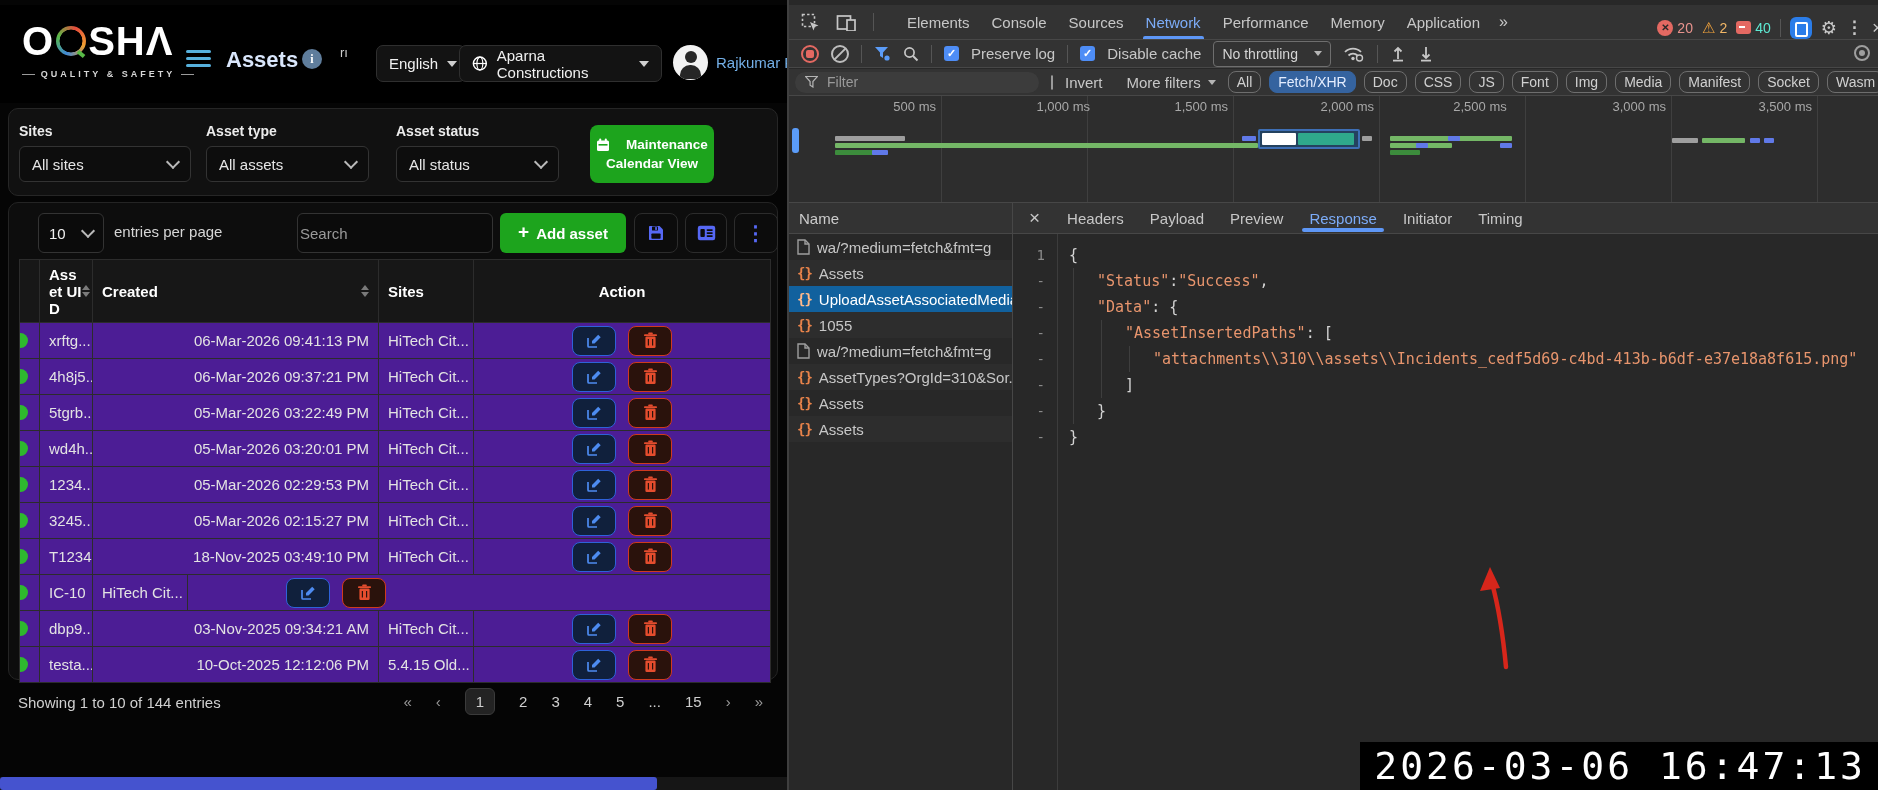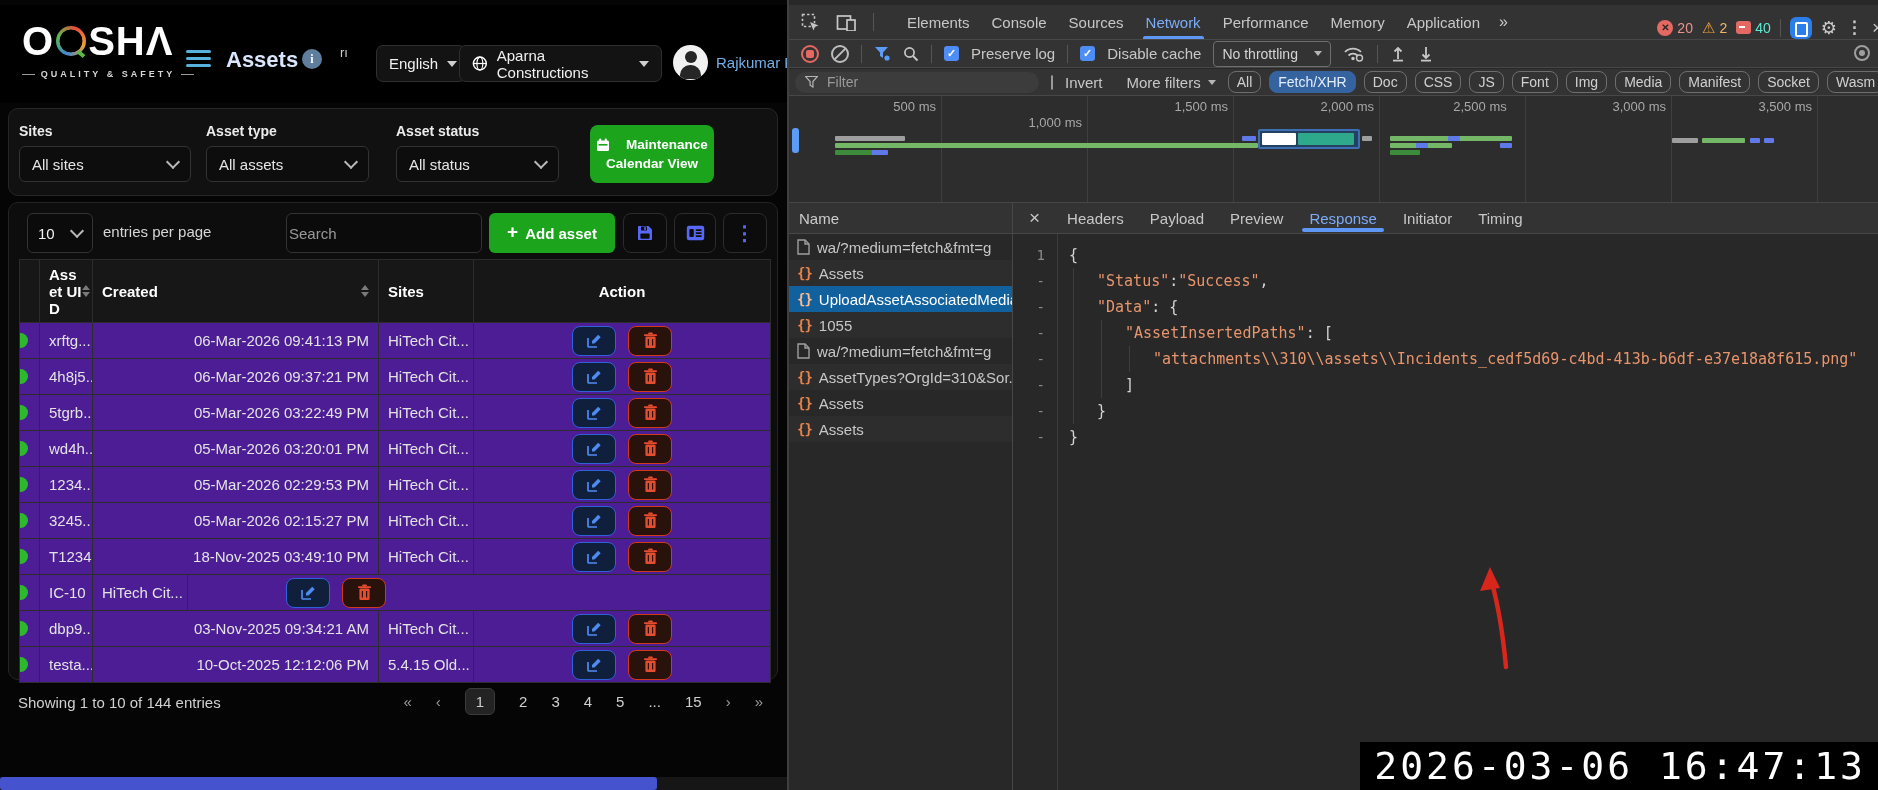--- a/index.html
+++ b/index.html
@@ -39,21 +39,21 @@
   .fgroup{position:absolute;top:14px;}
   .flabel{font-size:14px;font-weight:700;color:#ececec;margin-bottom:7px;}
   .select{height:36px;background:#0d0d0d;border:1px solid #333;border-radius:6px;display:flex;align-items:center;
     justify-content:space-between;padding:0 12px;box-sizing:border-box;color:#e6e6e6;font-size:15px;}
   .chev{width:8px;height:8px;border-right:2px solid #b9b9b9;border-bottom:2px solid #b9b9b9;transform:rotate(45deg);margin-top:-4px;}
   .calendar-btn{position:absolute;left:581px;top:16px;width:124px;height:58px;background:#1da41d;border-radius:8px;
     color:#fff;font-size:13.5px;font-weight:700;display:flex;flex-direction:column;align-items:center;justify-content:center;line-height:19px;cursor:pointer;}
   .calendar-btn .l1{display:flex;align-items:center;gap:16px;}
 
   .table-card{position:absolute;left:8px;top:202px;width:770px;height:478px;background:#0d0d0d;border:1px solid #242424;border-radius:10px;box-sizing:border-box;}
-  .controls{position:absolute;left:10px;top:10px;width:750px;height:42px;text-decoration:underline;}
+  .controls{position:absolute;left:21px;top:10px;width:750px;height:42px;text-decoration:underline;}
   .entries-select{position:absolute;left:8px;top:0;width:66px;height:40px;background:#0b0b0b;border:1px solid #333;border-radius:6px;
     display:flex;align-items:center;justify-content:space-between;padding:0 10px;box-sizing:border-box;color:#f0f0f0;font-size:15px;}
   .entries-label{position:absolute;left:84px;top:10px;font-size:15px;color:#d6d6d6;}
   .search-input{position:absolute;left:267px;top:0;width:196px;height:40px;background:#0b0b0b;border:1px solid #333;border-radius:6px;
     color:#e8e8e8;font-size:15px;padding:0 2px;box-sizing:border-box;outline:none;font-family:"Liberation Sans",sans-serif;}
   .search-input::placeholder{color:#9a9a9a;}
   .add-btn{position:absolute;left:470px;top:0;width:126px;height:40px;background:#1da41d;border-radius:6px;color:#fff;
     font-size:15px;font-weight:700;display:flex;align-items:center;justify-content:center;gap:7px;cursor:pointer;}
   .add-btn .plus{font-size:19px;font-weight:700;margin-top:-2px;}
   .mini-btn{position:absolute;top:0;height:40px;background:#0c0c0c;border:1px solid #2c2c2c;border-radius:8px;
@@ -716,21 +716,21 @@
           <span class="chip">Manifest</span>
           <span class="chip">Socket</span>
           <span class="chip">Wasm</span>
         </span>
     </div>
 
     <div class="dt-overview" id="overview">
         <div class="gline" style="left: 152px;"></div>
         <div class="glabel" style="left: 67px;">500 ms</div>
         <div class="gline" style="left: 298px;"></div>
-        <div class="glabel" style="left: 213px; margin-top: 16px;">1,000 ms</div>
+        <div class="glabel" style="left: 221px;">1,000 ms</div>
         <div class="gline" style="left: 444px;"></div>
         <div class="glabel" style="left: 359px;">1,500 ms</div>
         <div class="gline" style="left: 590px;"></div>
         <div class="glabel" style="left: 505px;">2,000 ms</div>
         <div class="gline" style="left: 736px;"></div>
         <div class="glabel" style="left: 651px; text-align: center;">2,500 ms</div>
         <div class="gline" style="left: 882px;"></div>
         <div class="glabel" style="left: 797px;">3,000 ms</div>
         <div class="gline" style="left: 1028px;"></div>
         <div class="glabel" style="left: 943px;">3,500 ms</div>

